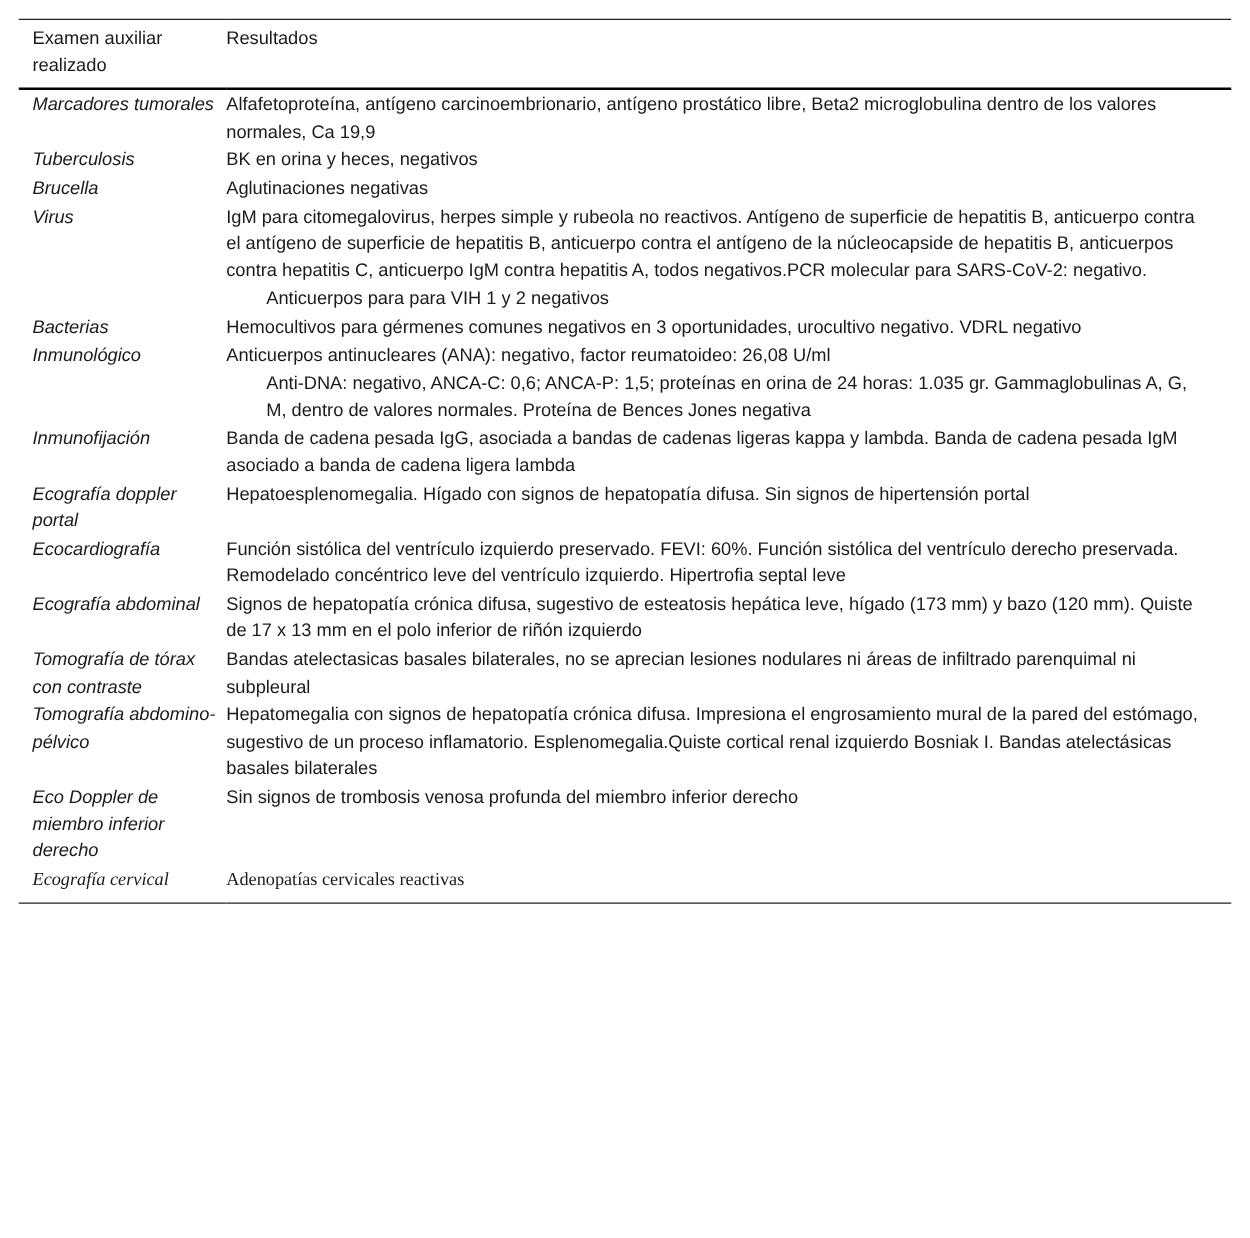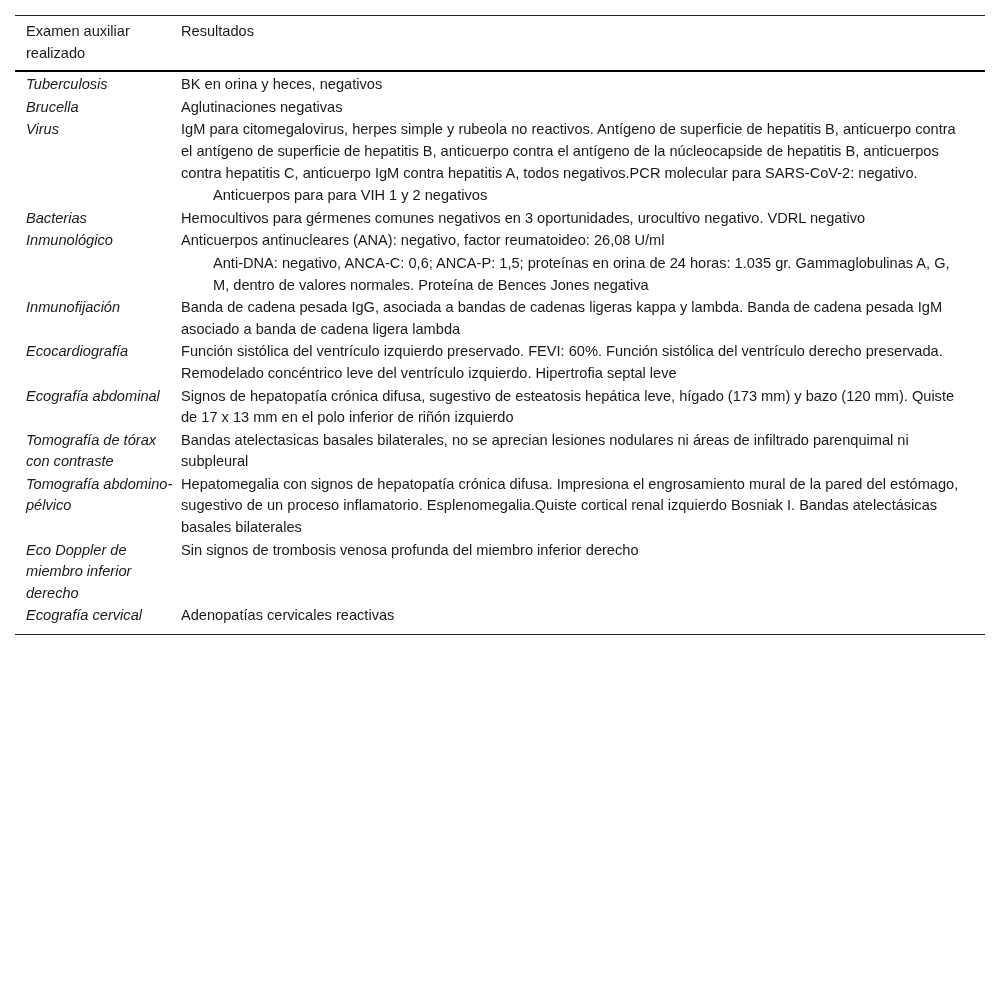--- a/index.html
+++ b/index.html
@@ -7,36 +7,42 @@
   .tbl-wrap { position: absolute; left: 15px; top: 15px; width: 970px; }
   table { width: 100%; border-collapse: collapse; font-size: 14.6px; line-height: 21.6px; }
   thead tr { border-top: 1px solid #222; border-bottom: 2px solid #000; }
   tbody { border-bottom: 1px solid #222; }
   th { font-weight: normal; text-align: left; vertical-align: top; padding: 5px 0 6px 0; }
   td { vertical-align: top; padding: 1px 0 0 0; }
   td.exam, th.exam { width: 155px; padding-left: 11px; font-style: italic; }
   th.exam { font-style: normal; }
   td.res, th.res { padding-right: 24px; }
   tbody tr:first-child td { padding-top: 2px; }
-  tbody tr:last-child td { padding-bottom: 7px; }
+  tbody tr:last-child td { padding-bottom: 7px; font-family: Liberation Serif, serif; }
   .res p { margin: 0; }
   .res p + p { margin-top: 1px; margin-left: 32px; }
 </style>
 </head>
 <body>
 
 <div class="tbl-wrap">
   <table>
     <thead>
       <tr>
         <th class="exam">Examen auxiliar realizado</th>
         <th class="res">Resultados</th>
       </tr>
     </thead>
     <tbody id="tbody">
+        <tr>
+          <td class="exam">Marcadores tumorales</td>
+          <td class="res">
+            <p>Alfafetoproteína, antígeno carcinoembrionario, antígeno prostático libre, Beta2 microglobulina dentro de los valores normales, Ca 19,9</p>
+          </td>
+        </tr>
         <tr>
           <td class="exam">Tuberculosis</td>
           <td class="res">
             <p>BK en orina y heces, negativos</p>
           </td>
         </tr>
         <tr>
           <td class="exam">Brucella</td>
           <td class="res">
             <p>Aglutinaciones negativas</p>
@@ -59,20 +65,26 @@
           <td class="exam">Inmunológico</td>
           <td class="res">
             <p>Anticuerpos antinucleares (ANA): negativo, factor reumatoideo: 26,08 U/ml</p>
             <p>Anti-DNA: negativo, ANCA-C: 0,6; ANCA-P: 1,5; proteínas en orina de 24 horas: 1.035 gr. Gammaglobulinas A, G, M, dentro de valores normales. Proteína de Bences Jones negativa</p>
           </td>
         </tr>
         <tr>
           <td class="exam">Inmunofijación</td>
           <td class="res">
             <p>Banda de cadena pesada IgG, asociada a bandas de cadenas ligeras kappa y lambda. Banda de cadena pesada IgM asociado a banda de cadena ligera lambda</p>
+          </td>
+        </tr>
+        <tr>
+          <td class="exam">Ecografía doppler portal</td>
+          <td class="res">
+            <p>Hepatoesplenomegalia. Hígado con signos de hepatopatía difusa. Sin signos de hipertensión portal</p>
           </td>
         </tr>
         <tr>
           <td class="exam">Ecocardiografía</td>
           <td class="res">
             <p>Función sistólica del ventrículo izquierdo preservado. FEVI: 60%. Función sistólica del ventrículo derecho preservada. Remodelado concéntrico leve del ventrículo izquierdo. Hipertrofia septal leve</p>
           </td>
         </tr>
         <tr>
           <td class="exam">Ecografía abdominal</td>

